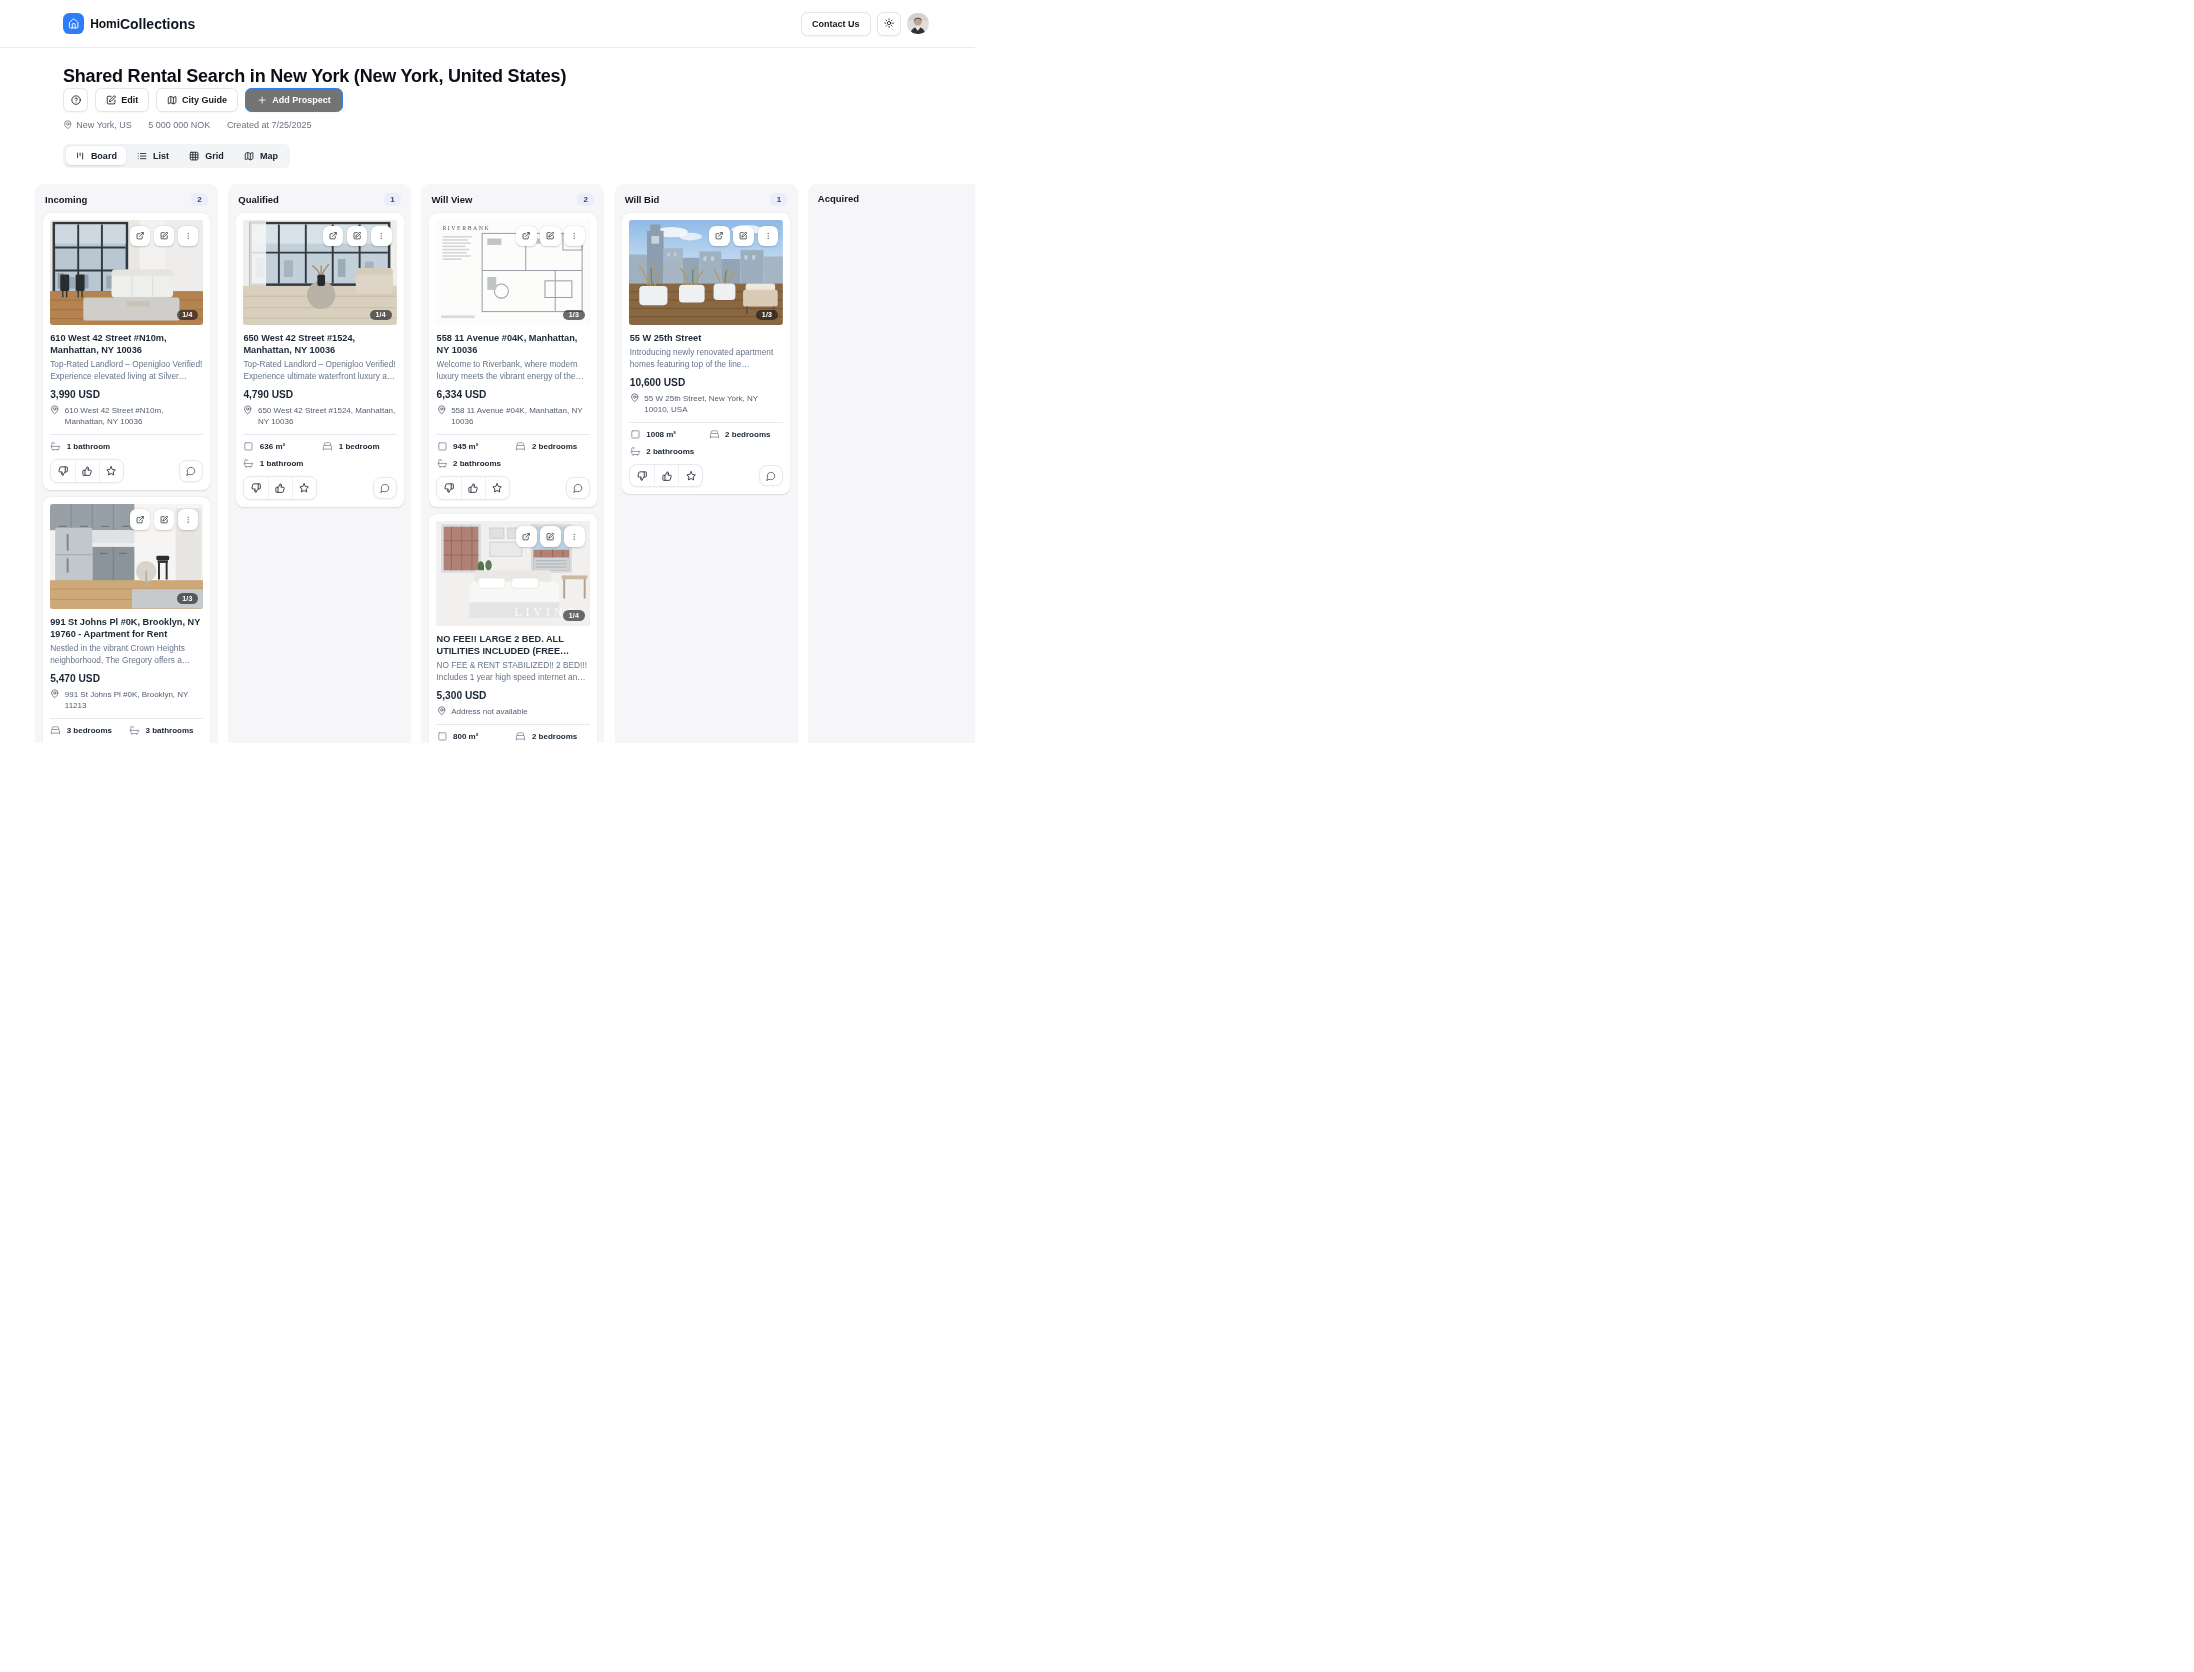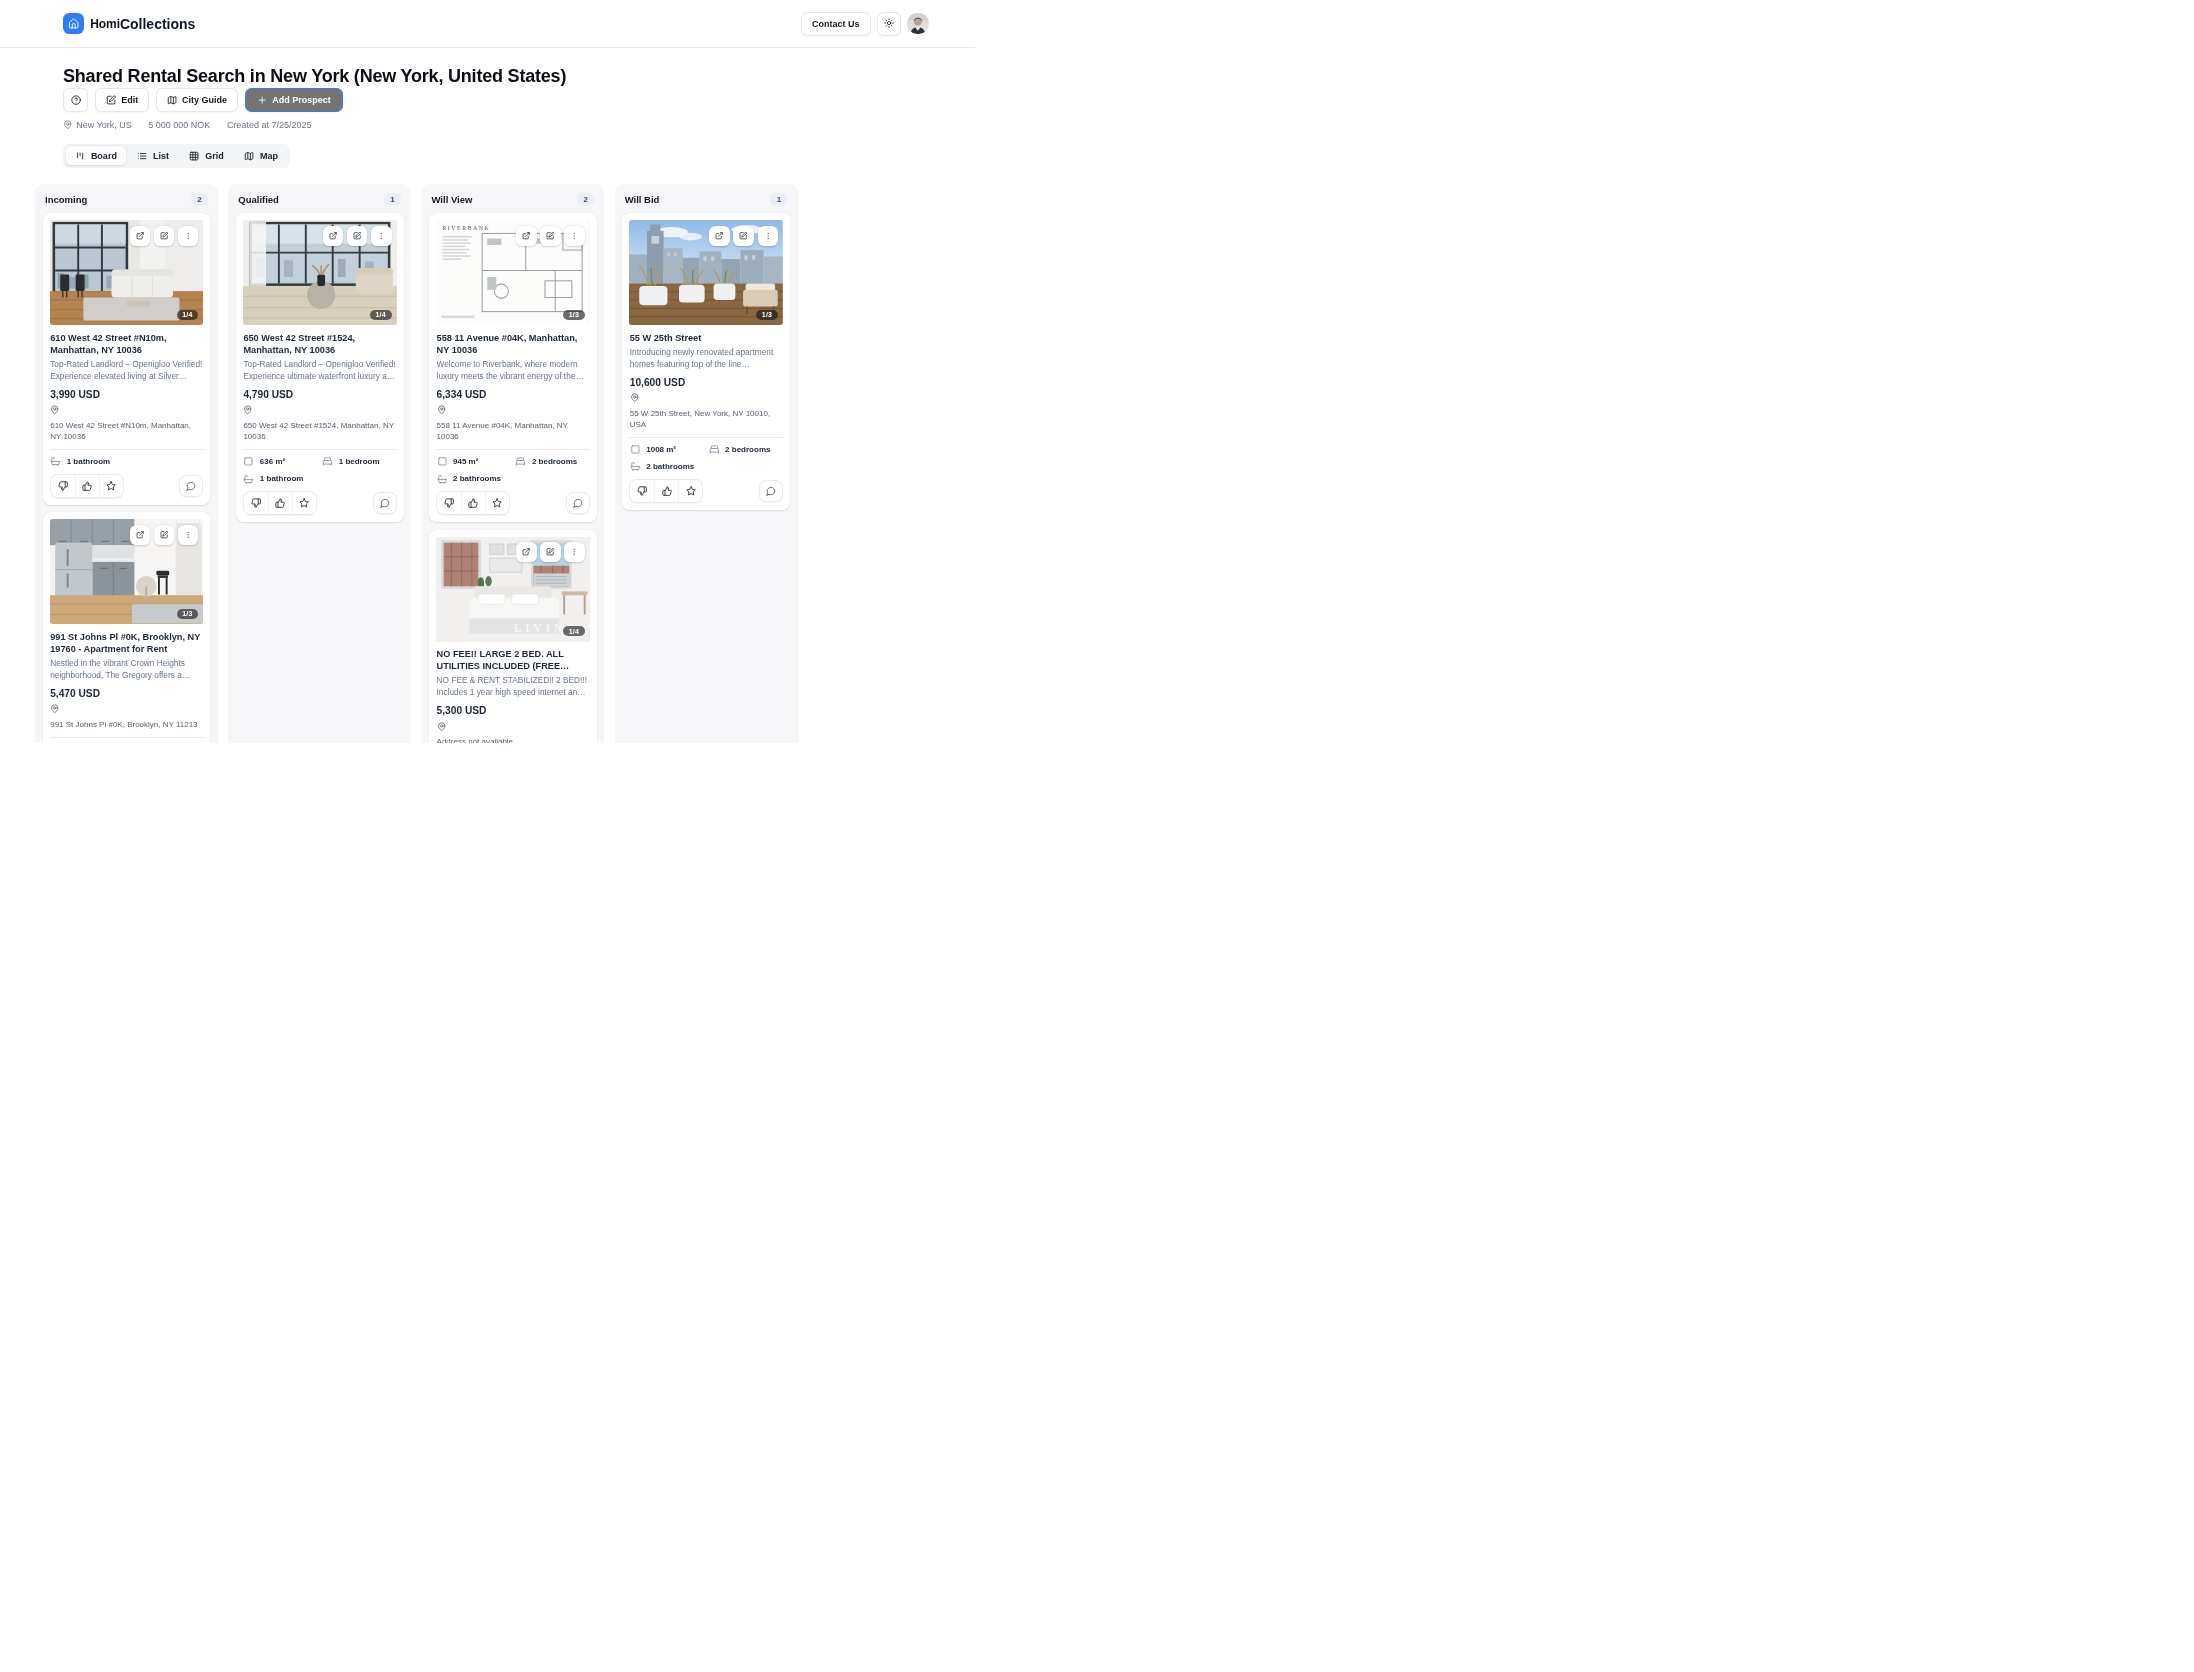--- a/index.html
+++ b/index.html
@@ -68,21 +68,21 @@
           display:flex; align-items:center; justify-content:center;
           box-shadow:0 0.6px 1.9px rgba(0,0,0,.18); cursor:pointer; }
   .m-btn .ic{ width:9.5px; height:9.5px; color:#14181d; }
   .media-count{ position:absolute; bottom:5.1px; right:5.1px; background:rgba(20,20,22,.62); color:#fff;
                 font-size:7px; font-weight:600; padding:1.9px 5.7px; border-radius:634px; letter-spacing:0.2px; }
   .card-title{ margin:1.3px 0.6px 0 0.6px; font-size:9.2px; line-height:1.33; font-weight:700; color:#1e2937;
                display:-webkit-box; -webkit-line-clamp:2; -webkit-box-orient:vertical; overflow:hidden; }
   .card-desc{ margin:3.2px 0.6px 0 0.6px; font-size:8.3px; line-height:1.43; color:#68748a;
               display:-webkit-box; -webkit-line-clamp:2; -webkit-box-orient:vertical; overflow:hidden; }
   .card-price{ margin:5.7px 0.6px 5.1px 0.6px; font-size:10.2px; font-weight:700; color:#1b2634; }
-  .card-address{ display:flex; gap:5.1px; margin:1.3px 0.6px 0 0.6px; font-size:8px; line-height:1.38; color:#525e71;flex-direction:column; }
+  .card-address{ display:flex; gap:5.1px; margin:1.3px 0.6px 0 0.6px; font-size:8px; line-height:1.38; color:#525e71; }
   .card-address .ic{ width:9.5px; height:9.5px; flex:none; margin-top:0.6px; color:#525e71; }
   .card-divider{ border:none; border-top:0.6px solid #e8e9ed; margin:7px 0 6.3px 0; }
   .amenities{ display:grid; grid-template-columns:1fr 1fr; row-gap:6.3px; column-gap:5.1px; padding:0 0.6px; }
   .amenity{ display:flex; align-items:center; gap:5.7px; font-size:8px; font-weight:700; color:#202b39; }
   .amenity .ic{ width:10.8px; height:10.8px; color:#8a94a6; flex:none; }
   .card-actions{ display:flex; align-items:center; justify-content:space-between; margin-top:7px; }
   .vote-group{ display:inline-flex; border:0.6px solid #e8e9ed; border-radius:7.6px; overflow:hidden; background:#fff;
                box-shadow:0 0.6px 1.3px rgba(16,24,40,.05); }
   .vote-btn{ width:24px; height:21.6px; border:none; background:transparent; display:flex; align-items:center;
              justify-content:center; cursor:pointer; border-left:0.6px solid #eef0f3; }
@@ -939,18 +939,23 @@
               </div>
               <button class="comment-btn">
                   <svg class="ic" viewBox="0 0 24 24" fill="none" stroke="currentColor" stroke-width="2" stroke-linecap="round" stroke-linejoin="round">
                     <path d="M7.9 20A9 9 0 1 0 4 16.1L2 22Z"></path>
                   </svg>
                 </button>
             </div>
           </article>
         </section>
 
+        <section class="column">
+          <div class="col-head">
+            <span class="col-name">Acquired</span>
+          </div>
+        </section>
 
       </div>
     </div>
   </main>
 </div>
 
 
 </body></html>

